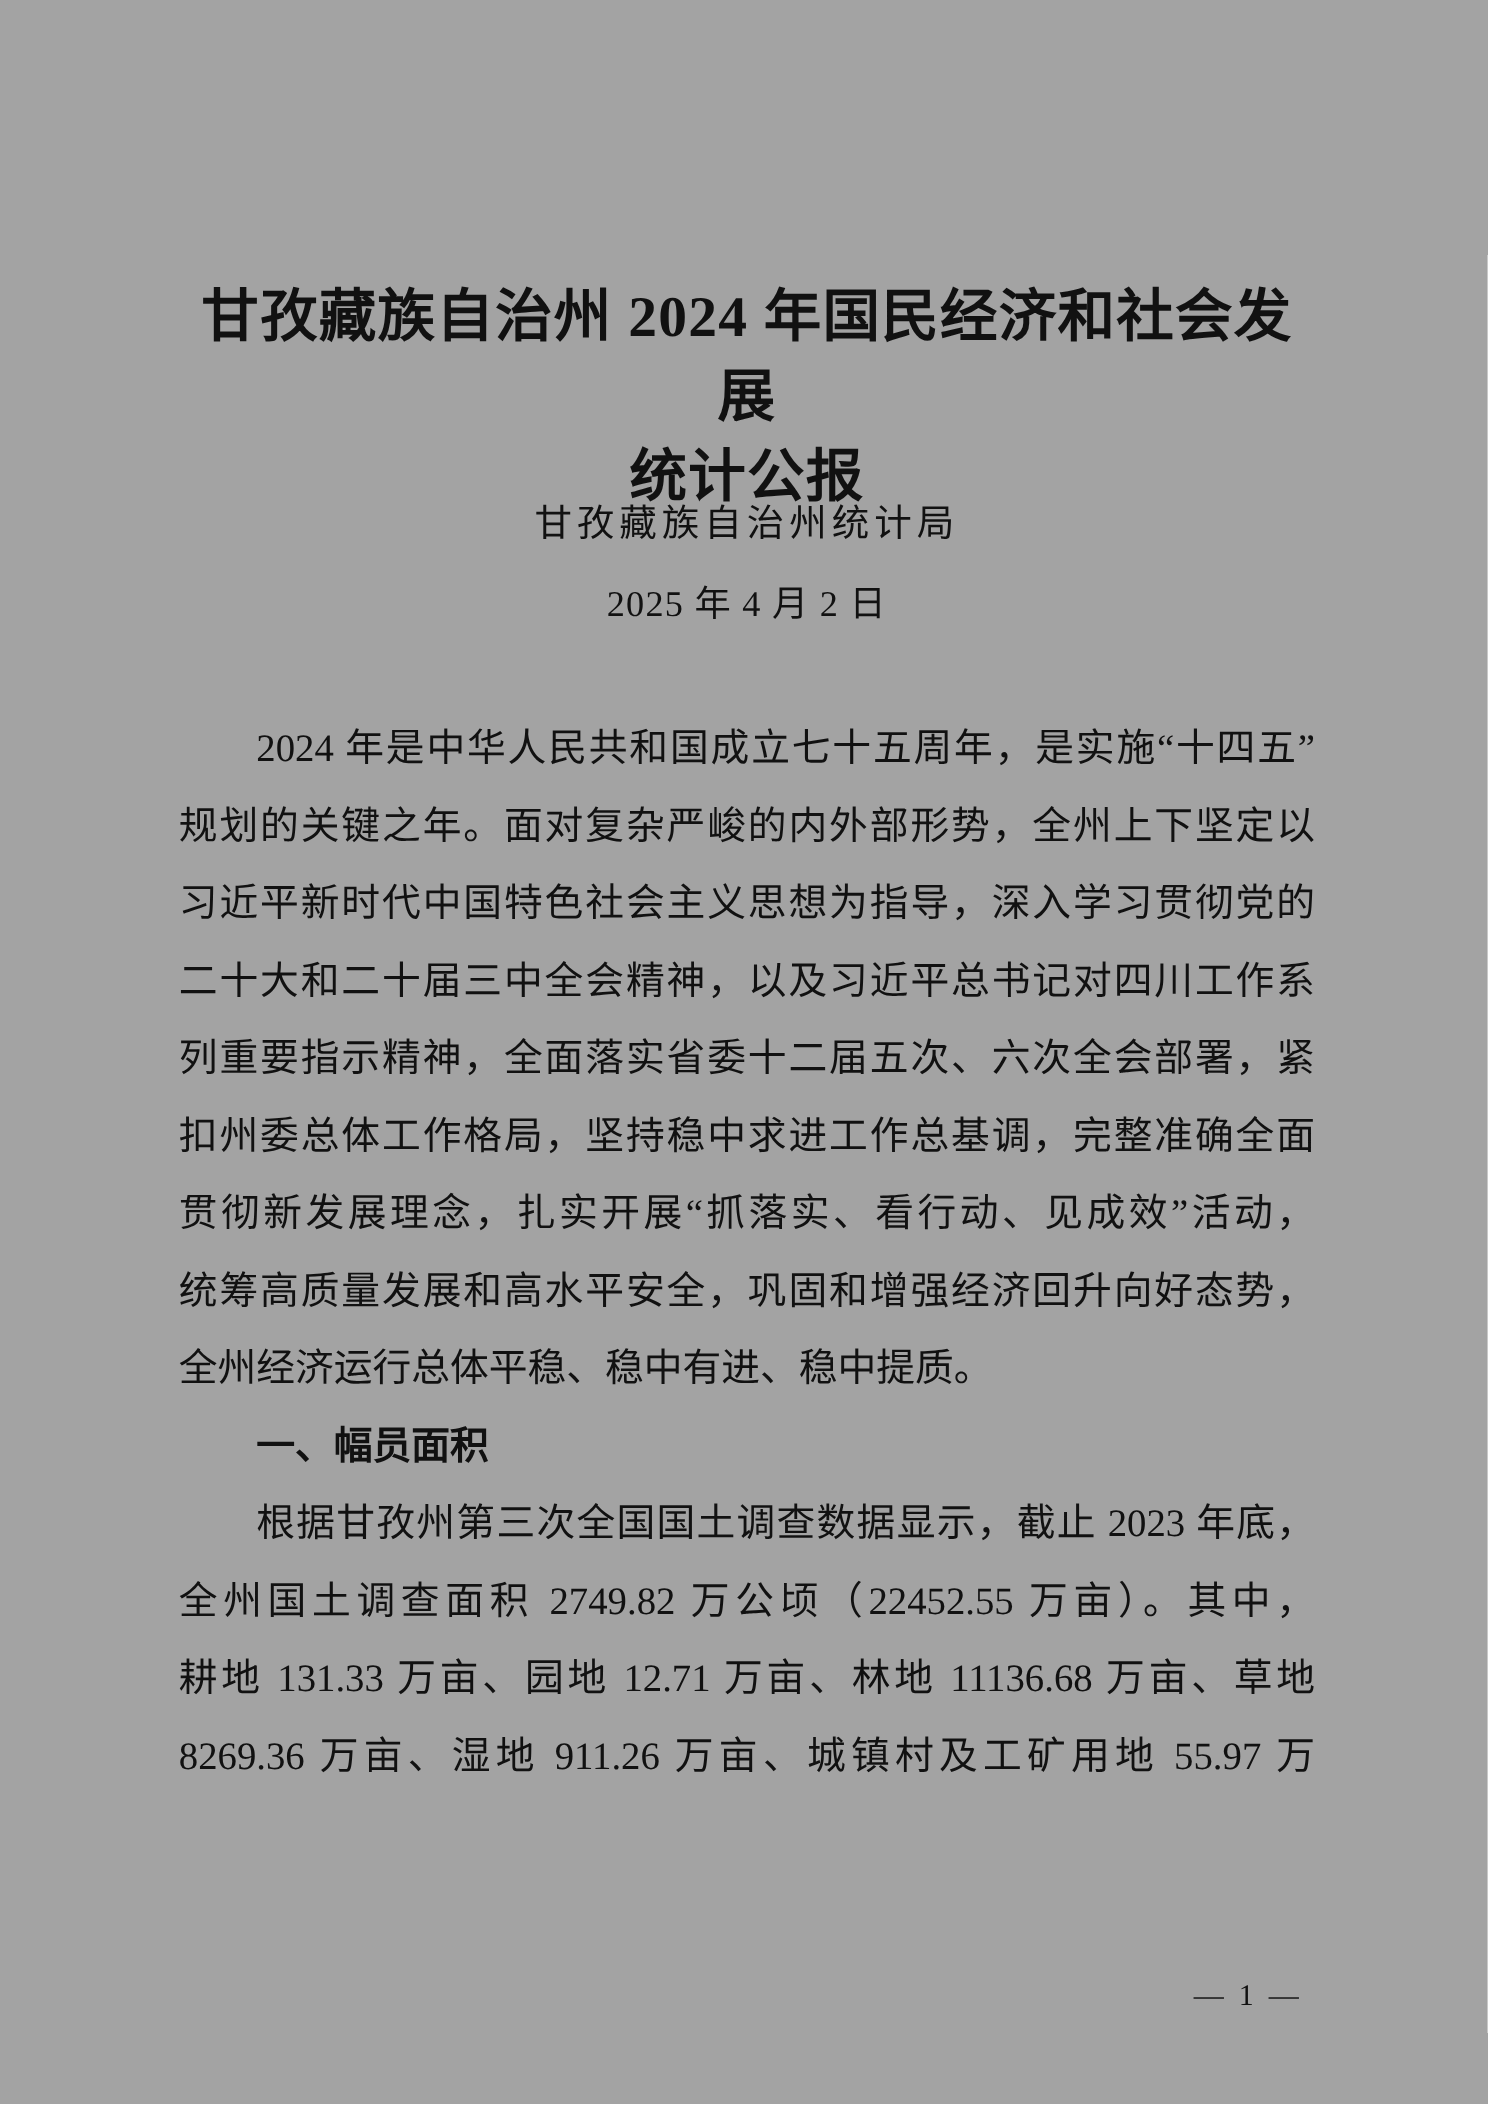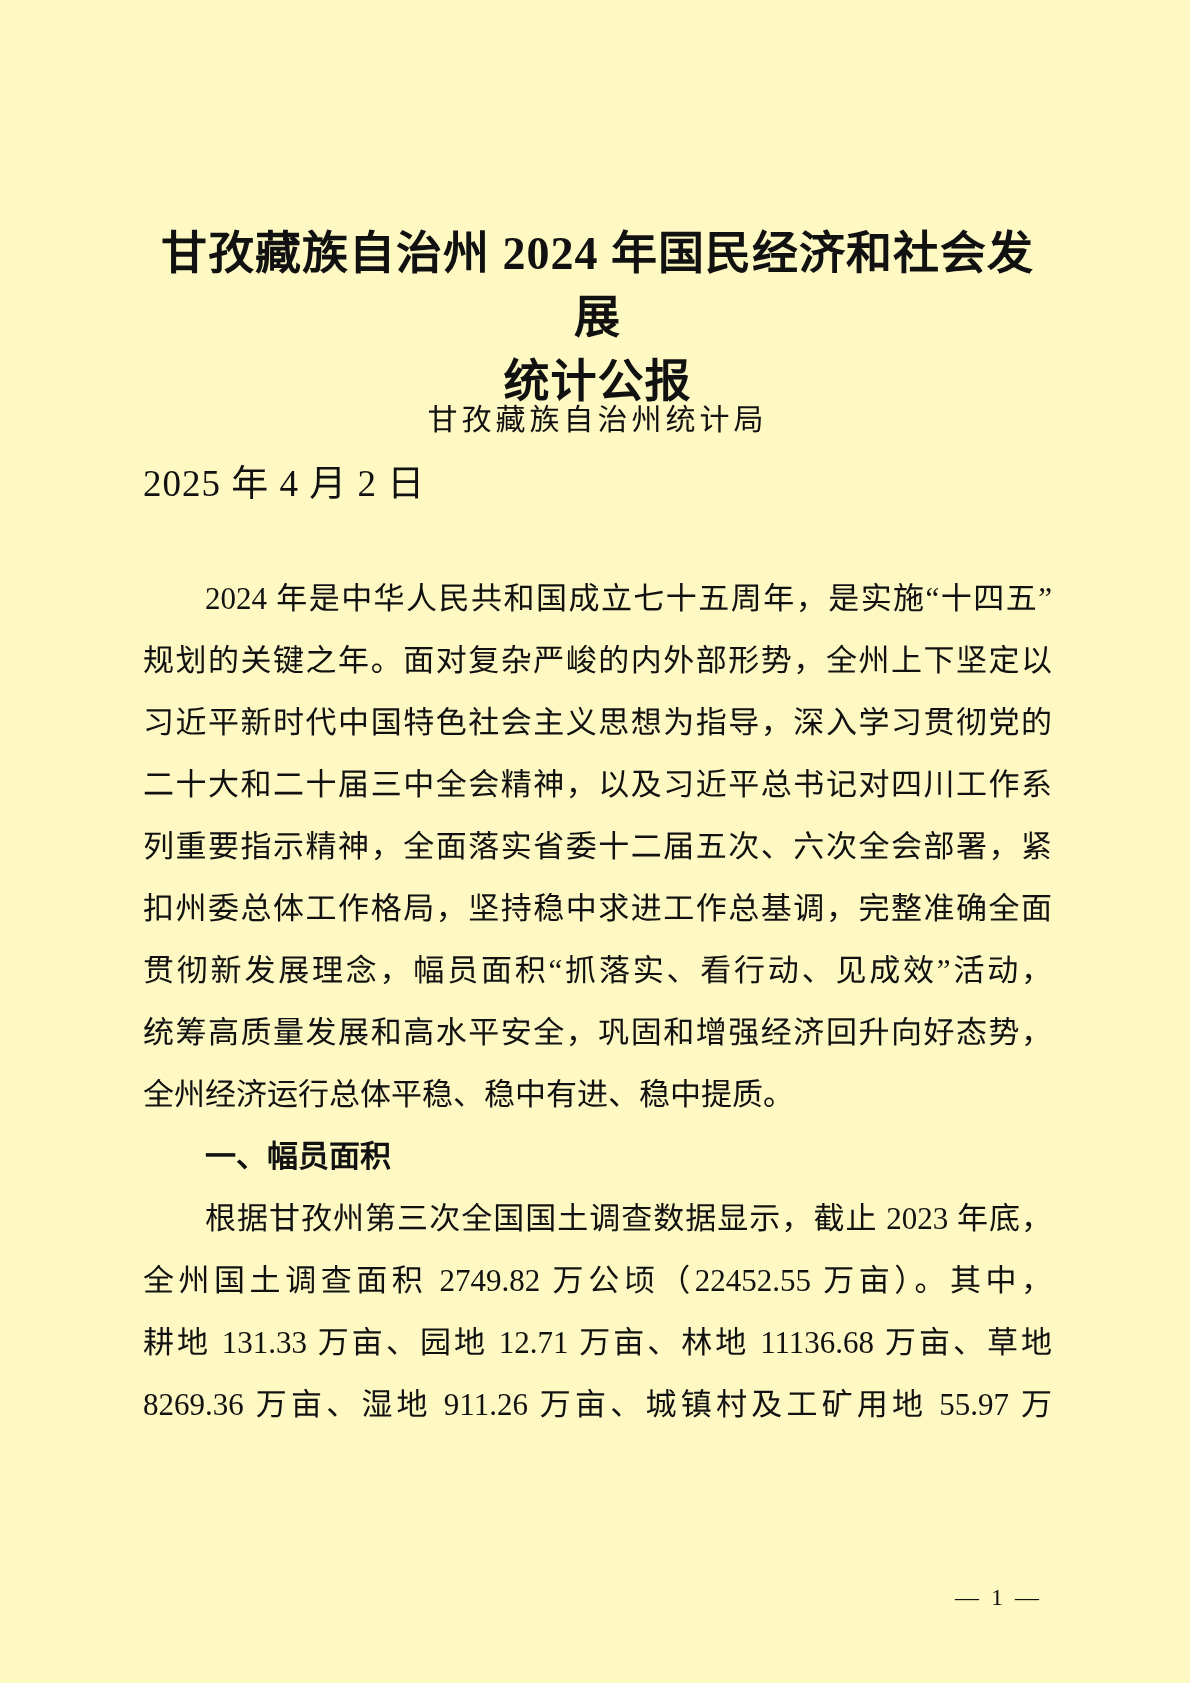--- a/index.html
+++ b/index.html
@@ -1,21 +1,21 @@
 <!DOCTYPE html>
 <html lang="zh-CN"><head>
 <meta charset="utf-8">
 <style>
   html, body { margin: 0; padding: 0; background: #e8e8e8; }
   .page {
     position: relative;
     width: 1190px;
     height: 1683px;
     margin: 0 auto;
-    background: #fef9c3;
+    background: #a3a3a3;
     color: #111111;
     font-family: "Liberation Serif", "DejaVu Serif", serif;
     overflow: hidden;
   }
   .doc-title {
     position: absolute;
     top: 222px;
     left: 143px;
     width: 909px;
     text-align: center;
@@ -33,21 +33,22 @@
     font-size: 30px;
     line-height: 44px;
     letter-spacing: 4px;
     font-family: Liberation Mono, monospace;
   }
   .date-line {
     position: absolute;
     top: 462px;
     left: 143px;
     width: 909px;
-    font-size: 37px;
+    text-align: center;
+    font-size: 29px;
     line-height: 44px;
     letter-spacing: 1px;
   }
   .body-block {
     position: absolute;
     top: 568px;
     left: 143px;
     width: 909px;
     font-size: 31px;
   }
@@ -99,21 +100,21 @@
 
   <div class="date-line">2025 年 4 月 2 日</div>
 
   <div class="body-block">
     <div class="ln ln-first">2024 年是中华人民共和国成立七十五周年，是实施“十四五”</div>
     <div class="ln">规划的关键之年。面对复杂严峻的内外部形势，全州上下坚定以</div>
     <div class="ln">习近平新时代中国特色社会主义思想为指导，深入学习贯彻党的</div>
     <div class="ln">二十大和二十届三中全会精神，以及习近平总书记对四川工作系</div>
     <div class="ln">列重要指示精神，全面落实省委十二届五次、六次全会部署，紧</div>
     <div class="ln">扣州委总体工作格局，坚持稳中求进工作总基调，完整准确全面</div>
-    <div class="ln">贯彻新发展理念，幅员面积“抓落实、看行动、见成效”活动，</div>
+    <div class="ln">贯彻新发展理念，扎实开展“抓落实、看行动、见成效”活动，</div>
     <div class="ln">统筹高质量发展和高水平安全，巩固和增强经济回升向好态势，</div>
     <div class="ln ln-last">全州经济运行总体平稳、稳中有进、稳中提质。</div>
 
     <div class="ln ln-heading">一、幅员面积</div>
 
     <div class="ln ln-first">根据甘孜州第三次全国国土调查数据显示，截止 2023 年底，</div>
     <div class="ln">全州国土调查面积 2749.82 万公顷（22452.55 万亩）。其中，</div>
     <div class="ln">耕地 131.33 万亩、园地 12.71 万亩、林地 11136.68 万亩、草地</div>
     <div class="ln">8269.36 万亩、湿地 911.26 万亩、城镇村及工矿用地 55.97 万</div>
   </div>

